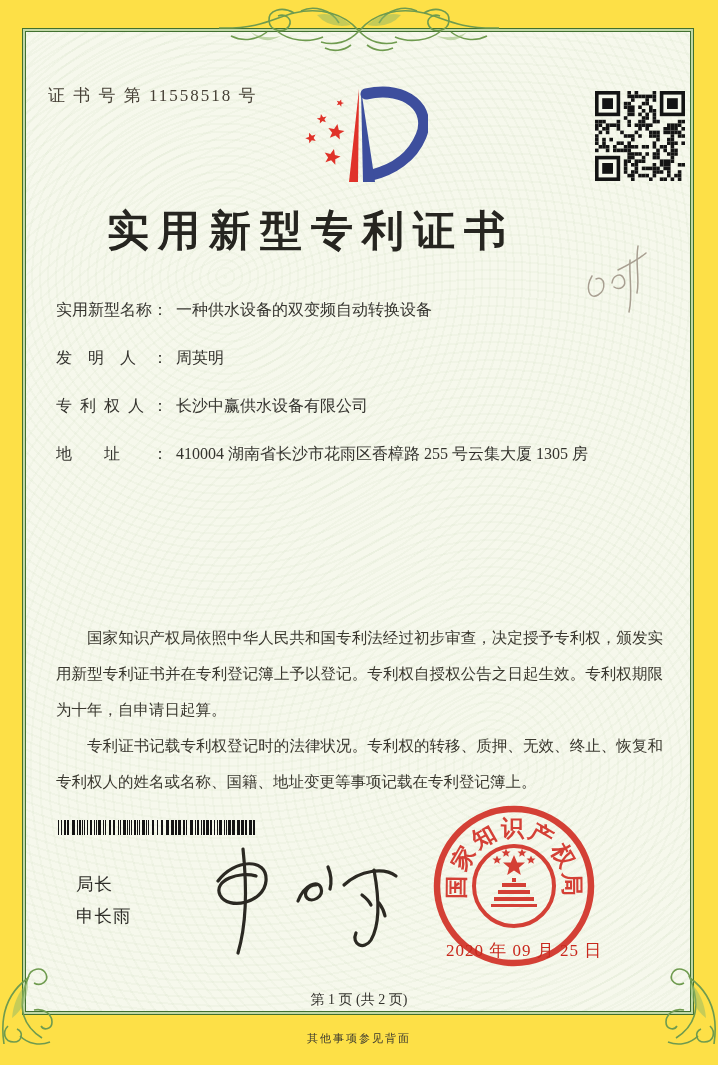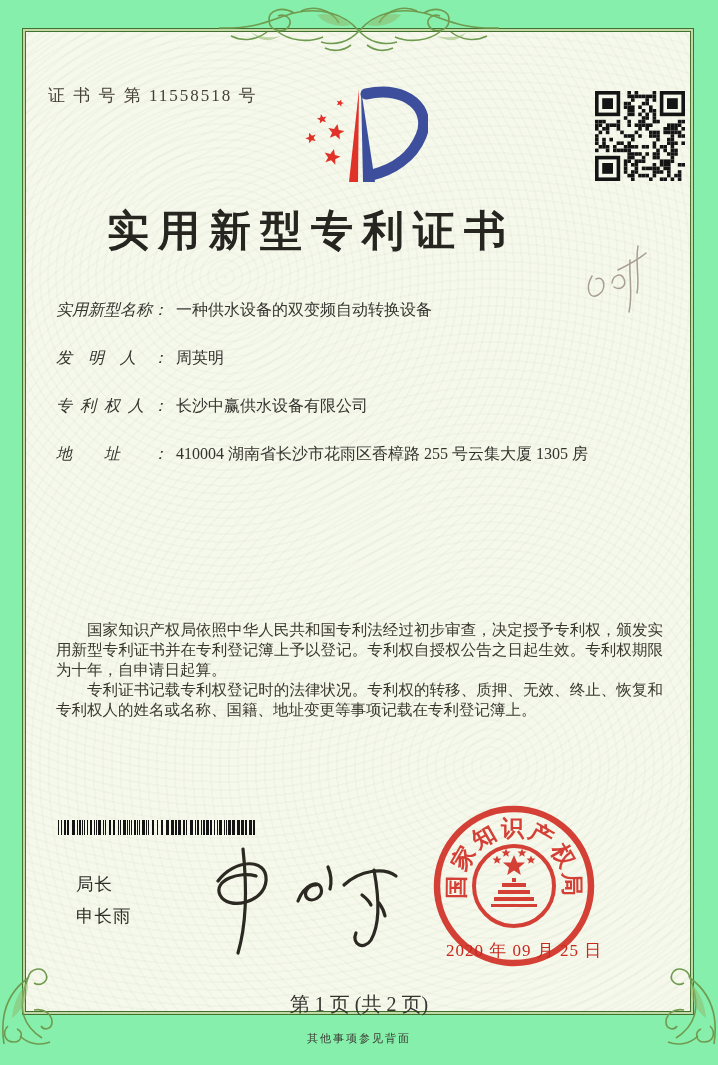--- a/index.html
+++ b/index.html
@@ -1,17 +1,17 @@
 <!DOCTYPE html>
 <html><head>
 <meta charset="utf-8">
 <style>
   html,body{margin:0;padding:0;background:#ffffff;}
   .page{
-    position:relative;width:718px;height:1065px;background:#86efac;overflow:hidden;
+    position:relative;width:718px;height:1065px;background:#fde047;overflow:hidden;
     font-family:"Liberation Serif","DejaVu Serif",serif;color:#33322d;
   }
   
   .frame{
     position:absolute;left:22px;top:28px;width:672px;height:987px;
     border:1.5px solid #41702f;background:#c2d8a6;box-sizing:border-box;z-index:1;
   }
   .frame-inner{
     position:absolute;left:2px;top:2px;right:2px;bottom:2px;
     border:1px solid #41702f;
@@ -27,46 +27,45 @@
   }
   .title{
     position:absolute;left:0;top:203px;width:613px;text-align:center;
     font-size:42px;font-weight:bold;letter-spacing:9px;color:#262520;text-indent:9px;
   }
   .rows{position:absolute;left:56px;top:300px;width:612px;}
   .row{height:48px;font-size:16px;color:#34332e;white-space:nowrap;position:relative;}
   .flabel{
     display:inline-block;width:112px;text-align:justify;text-align-last:justify;
     vertical-align:top;
-    font-style:italic;
   }
   .fvalue{margin-left:8px;}
   .second-pair{position:absolute;left:302px;top:0;}
   .second-pair .fvalue{margin-left:6px;}
   .paras{
     position:absolute;left:56px;top:620px;width:607px;
-    font-size:15.5px;line-height:20px;text-align:justify;color:#3a382f;
+    font-size:15.5px;line-height:36px;text-align:justify;color:#3a382f;
   }
   .paras p{margin:0;text-indent:2em;}
   .barcode{position:absolute;left:58px;top:820px;}
   .signer{position:absolute;left:76px;font-size:17.5px;color:#2f2e29;letter-spacing:1px;}
   .signer.t1{top:872px;}
   .signer.t2{top:904px;}
   .signature{position:absolute;left:178px;top:843px;}
   .seal{position:absolute;left:418px;top:786px;}
   .seal-date{
     position:absolute;left:446px;top:939px;font-size:17px;color:#c8281d;
     letter-spacing:1px;z-index:4;white-space:nowrap;
   }
   .qr{position:absolute;left:595px;top:91px;}
   .logo{position:absolute;left:296px;top:85px;}
   .pencil{position:absolute;left:580px;top:238px;z-index:4;}
   .page-num{
     position:absolute;left:0;top:991px;width:718px;text-align:center;
-    font-size:20px;color:#34332e;z-index:3;
+    font-size:14px;color:#34332e;z-index:3;
   }
   .back-note{
     position:absolute;left:0;top:1031px;width:718px;text-align:center;
     font-size:11px;color:#3a382f;letter-spacing:2px;
   }
   svg text{font-family:"Liberation Serif","DejaVu Serif",serif;}
   .corner-right{transform:scaleX(-1);}
 </style>
 </head>
 <body>

